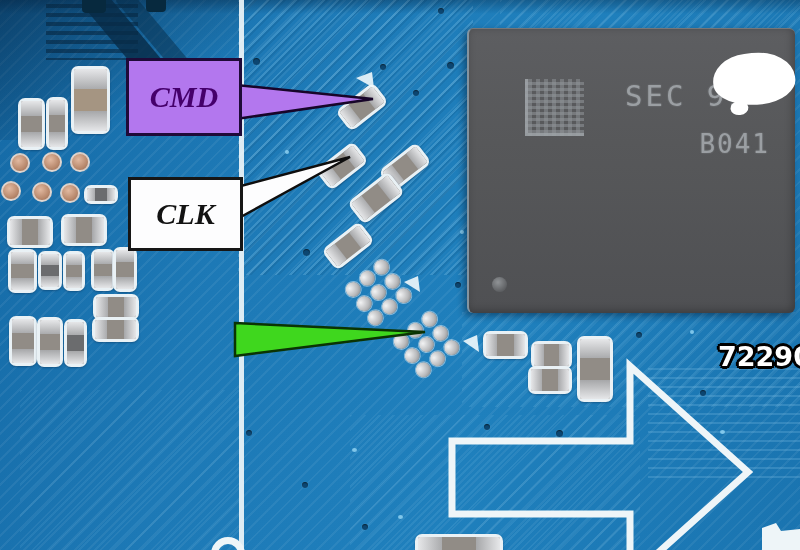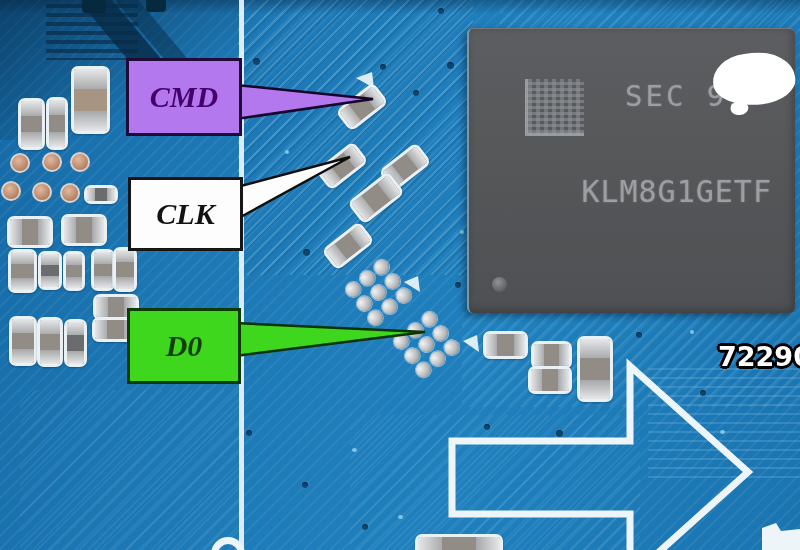--- a/index.html
+++ b/index.html
@@ -259,21 +259,21 @@
       <i class="ball"></i>
       <i class="ball"></i>
       <i class="ball"></i>
       <i class="ball"></i>
       <i class="ball"></i>
   </div>
 
   <div class="layer chip">
     <div class="dm"></div>
     <div class="chip-txt" style="left:156px;top:50px;font-size:29px;letter-spacing:3px;">SEC 91</div>
-    <div class="chip-txt" style="right:23px;top:145px;font-size:30px;letter-spacing:1px;">KLM8G1GETF</div>
+    <div class="chip-txt" style="right:25px;top:100px;font-size:26px;letter-spacing:2px;">B041</div>
     <div class="blob"></div>
     <div class="pin1"></div>
   </div>
 
   <svg class="overlay" viewBox="0 0 800 550">
     <polygon class="cmd-ptr" points="236,85 373,99 236,119"></polygon>
     <polygon class="clk-ptr" points="237,187 350,157 237,219"></polygon>
     <polygon class="d0-ptr" points="235,323 425,332 235,356"></polygon>
     <path class="silk" d="M452,441 H630 V366 L748,472 L630,578 V514 H452 Z"></path>
     <circle class="silk" cx="228" cy="554" r="13.5" stroke-width="5"></circle>
@@ -282,19 +282,16 @@
     <polygon class="padtri" points="404,282 418,276 420,292"></polygon>
     <polygon class="padtri" points="463,341 477,335 479,352"></polygon>
   </svg>
 
   <div class="callout cmd-box">
     <span>CMD</span>
   </div>
   <div class="callout clk-box">
     <span>CLK</span>
   </div>
-  <div class="callout d0-box">
-    <span>D0</span>
-  </div>
 
   <div class="ref-txt">72290C</div>
 
 </div>
 
 </body></html>

